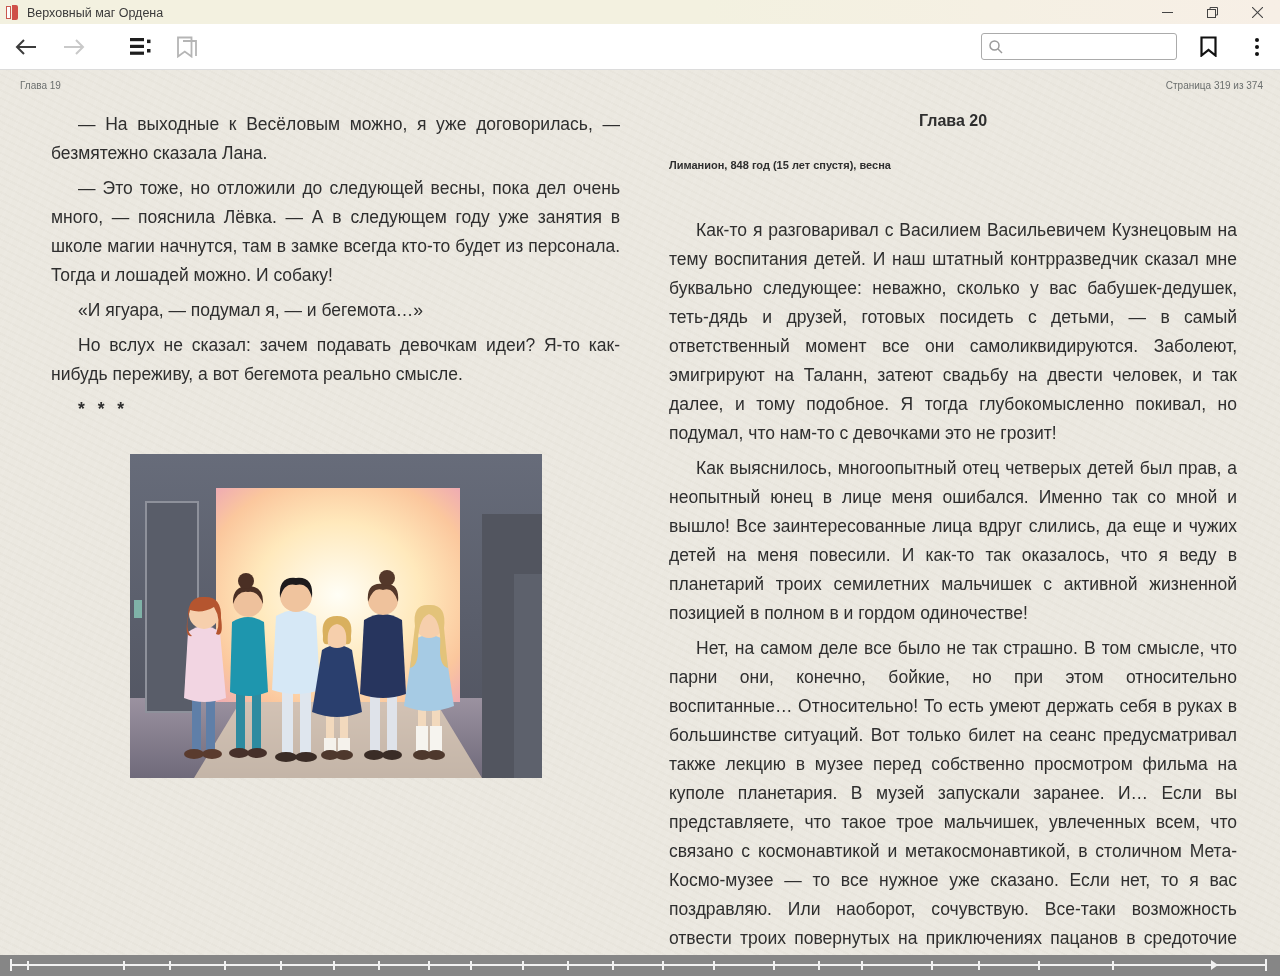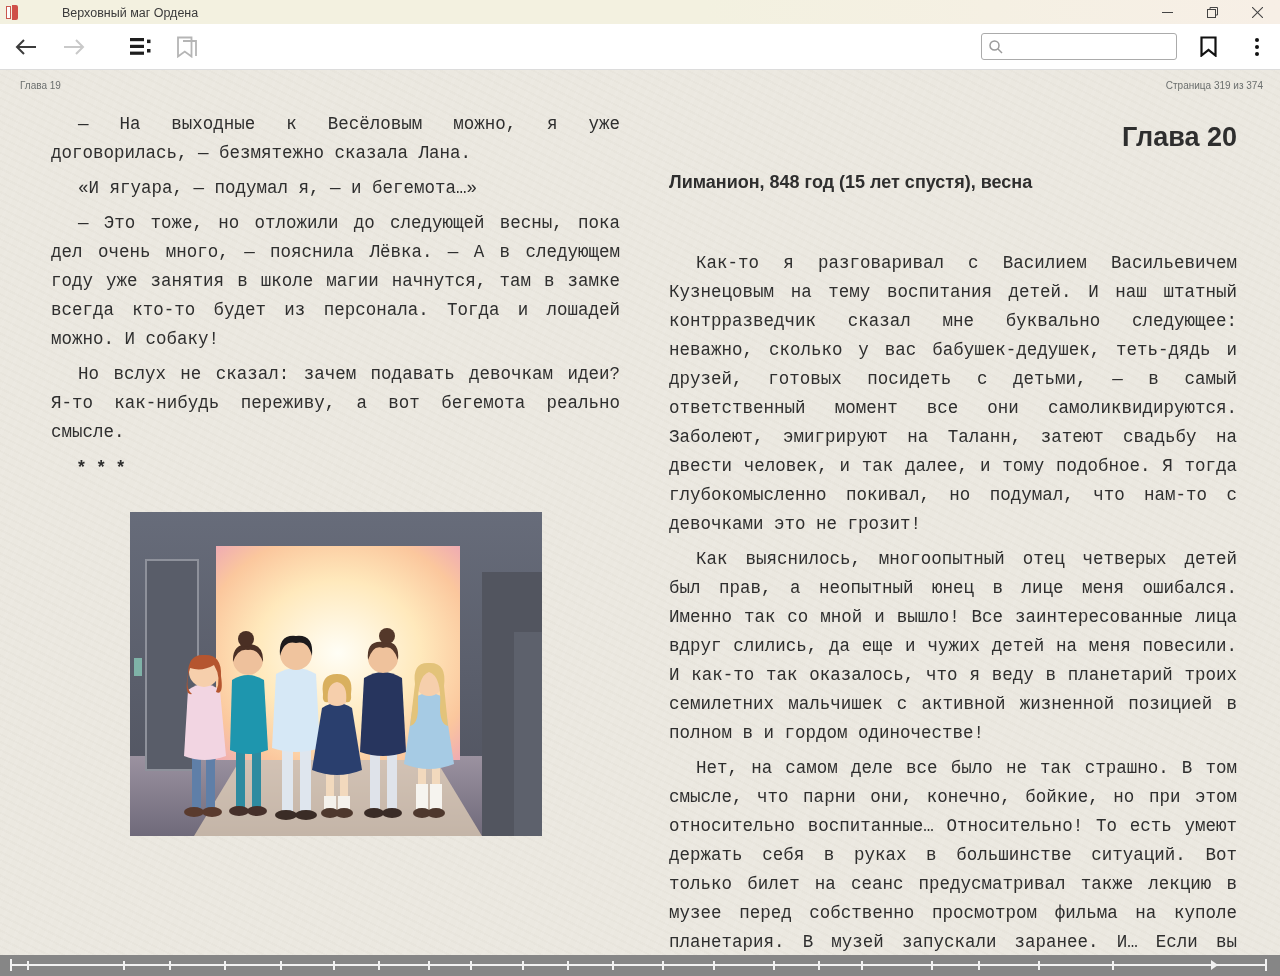--- a/index.html
+++ b/index.html
@@ -2,21 +2,21 @@
 <html lang="ru"><head>
 <meta charset="utf-8">
 <style>
   html,body{margin:0;padding:0;width:1280px;height:976px;overflow:hidden;
     font-family:"Liberation Sans",sans-serif;background:#ece9e1;}
   .window{position:absolute;inset:0;width:1280px;height:976px;}
 
   
   .titlebar{position:absolute;left:0;top:0;width:1280px;height:26px;
     background:linear-gradient(90deg,#f3f1e0 0%,#f3f1e0 55%,#f7efe6 100%);
-    border-bottom:1px solid #e6e3d4;display:flex;align-items:center;box-sizing:border-box;gap:35px;}
+    border-bottom:1px solid #e6e3d4;display:flex;align-items:center;box-sizing:border-box;}
   .app-icon{width:13px;height:15px;margin:0 8px 0 6px;position:relative;flex:0 0 auto;}
   .app-icon .pg{position:absolute;left:0;top:1px;width:5px;height:13px;background:#fdfdfd;border:1px solid #c9574f;box-sizing:border-box;}
   .app-icon .cv{position:absolute;left:6px;top:0;width:6px;height:15px;background:#cf5049;border-radius:0 2px 2px 0;}
   .title-text{font-size:12.5px;color:#3a3a3a;}
   .win-controls{position:absolute;right:0;top:0;height:24px;display:flex;}
   .wbtn{width:45px;height:24px;display:flex;align-items:center;justify-content:center;color:#444;}
   .wbtn svg{display:block;}
 
   
   .toolbar{position:absolute;left:0;top:24px;width:1280px;height:46px;background:#ffffff;
@@ -35,25 +35,25 @@
       repeating-linear-gradient(27deg, rgba(120,110,90,.028) 0 2px, rgba(0,0,0,0) 2px 7px),
       repeating-linear-gradient(115deg, rgba(255,255,255,.05) 0 3px, rgba(0,0,0,0) 3px 9px);
     overflow:hidden;}
   .page-head{position:absolute;top:10px;font-size:10px;color:#6b6f6e;}
   .page-head.left{left:20px;}
   .page-head.right{right:17px;}
 
   .col{position:absolute;color:#2e2e2e;font-size:17.5px;line-height:29px;text-align:justify;}
   .col-left{left:51px;top:40px;width:569px;}
   .col-right{left:669px;top:36px;width:568px;}
-  .para{margin:0 0 6px 0;text-indent:27px;font-family:Liberation Mono, monospace;}
+  .para{margin:0 0 6px 0;text-indent:27px;}
   .separator{margin:4px 0 10px 0;text-indent:27px;font-weight:bold;letter-spacing:4px;text-align:left;}
   .ps-em{font-weight:bold;font-style:italic;}
-  .chapter-title{margin:17px 0 16px 0;font-size:27px;font-weight:bold;text-align:right;text-indent:0;}
-  .chapter-subtitle{margin:0 0 52px 0;font-size:18px;font-weight:bold;text-align:left;text-indent:0;}
+  .chapter-title{margin:0 0 16px 0;font-size:16px;font-weight:bold;text-align:center;text-indent:0;}
+  .chapter-subtitle{margin:0 0 36px 0;font-size:11px;font-weight:bold;text-align:left;text-indent:0;}
 
   .illustration-wrap{margin:30px auto 0 auto;width:412px;height:324px;}
   .illustration-wrap svg{display:block;}
 
   
   .progressbar{position:absolute;left:0;top:955px;width:1280px;height:21px;background:#868686;}
   .pb-line{position:absolute;left:0.8%;right:1.2%;top:9px;height:2px;background:#f2f2f2;}
   .pb-tick{position:absolute;top:6px;width:2px;height:9px;background:#f2f2f2;}
   .pb-cap{position:absolute;top:4px;width:2px;height:12px;background:#f2f2f2;}
   .pb-thumb{position:absolute;top:5px;width:0;height:0;
@@ -142,22 +142,22 @@
     </div>
   </div>
 
   <div class="content">
     <div class="page-head left">Глава 19</div>
     <div class="page-head right">Страница 319 из 374</div>
 
     <div class="col col-left">
       <div id="left-paras">
           <p class="para">— На выходные к Весёловым можно, я уже договорилась, — безмятежно сказала Лана.</p>
+          <p class="para">— Это тоже, но отложили до следующей весны, пока дел очень много, — пояснила Лёвка. — А в следующем году уже занятия в школе магии начнутся, там в замке всегда кто-то будет из персонала. Тогда и лошадей можно. И собаку!</p>
           <p class="para">«И ягуара, — подумал я, — и бегемота…»</p>
-          <p class="para">— Это тоже, но отложили до следующей весны, пока дел очень много, — пояснила Лёвка. — А в следующем году уже занятия в школе магии начнутся, там в замке всегда кто-то будет из персонала. Тогда и лошадей можно. И собаку!</p>
           <p class="para">Но вслух не сказал: зачем подавать девочкам идеи? Я-то как-нибудь переживу, а вот бегемота реально смысле.</p>
         </div>
       <p class="separator">* * *</p>
 
       <div class="illustration-wrap">
         <svg width="412" height="324" viewBox="0 0 412 324">
           <defs>
             <linearGradient id="wall" x1="0" y1="0" x2="0" y2="1">
               <stop offset="0" stop-color="#676c7a"></stop>
                 <stop offset="1" stop-color="#4e515d"></stop>

